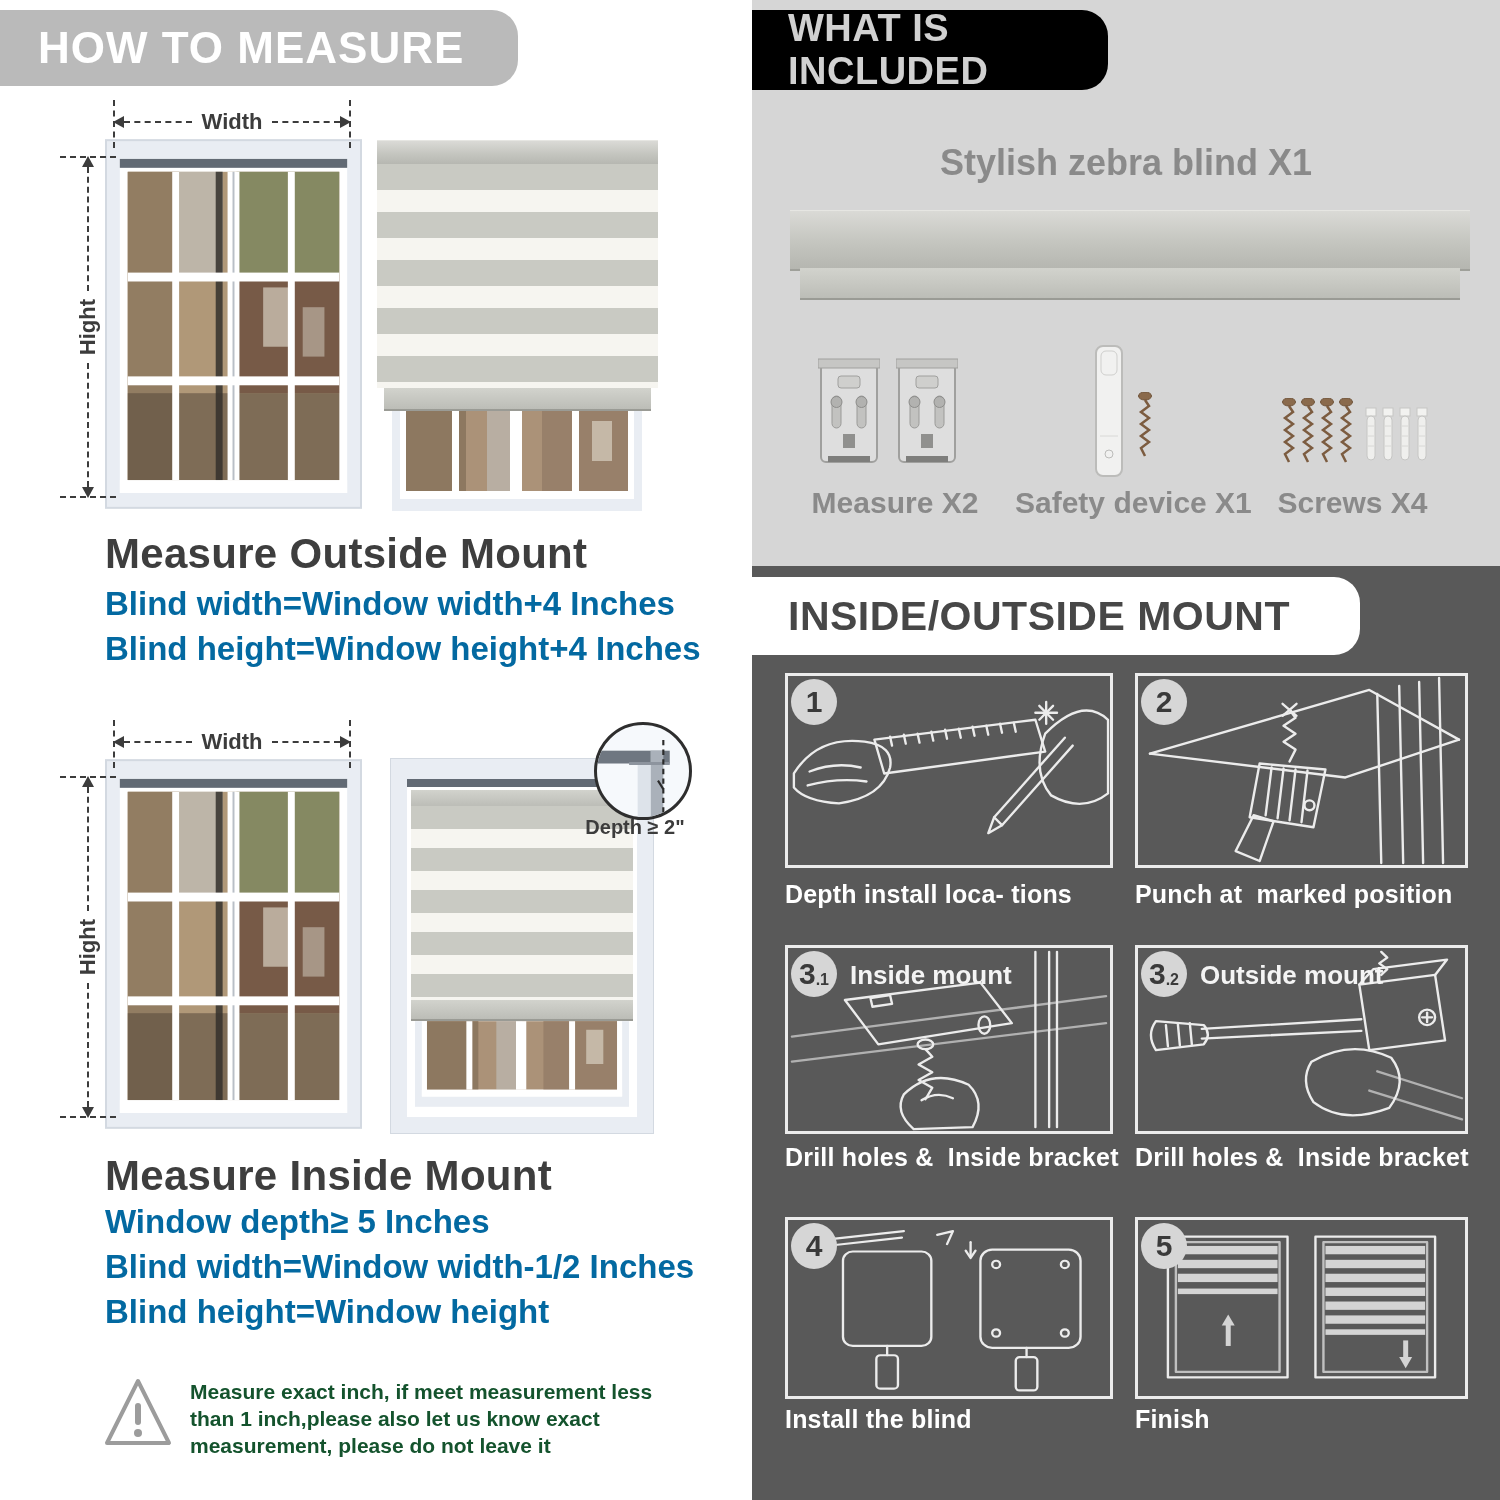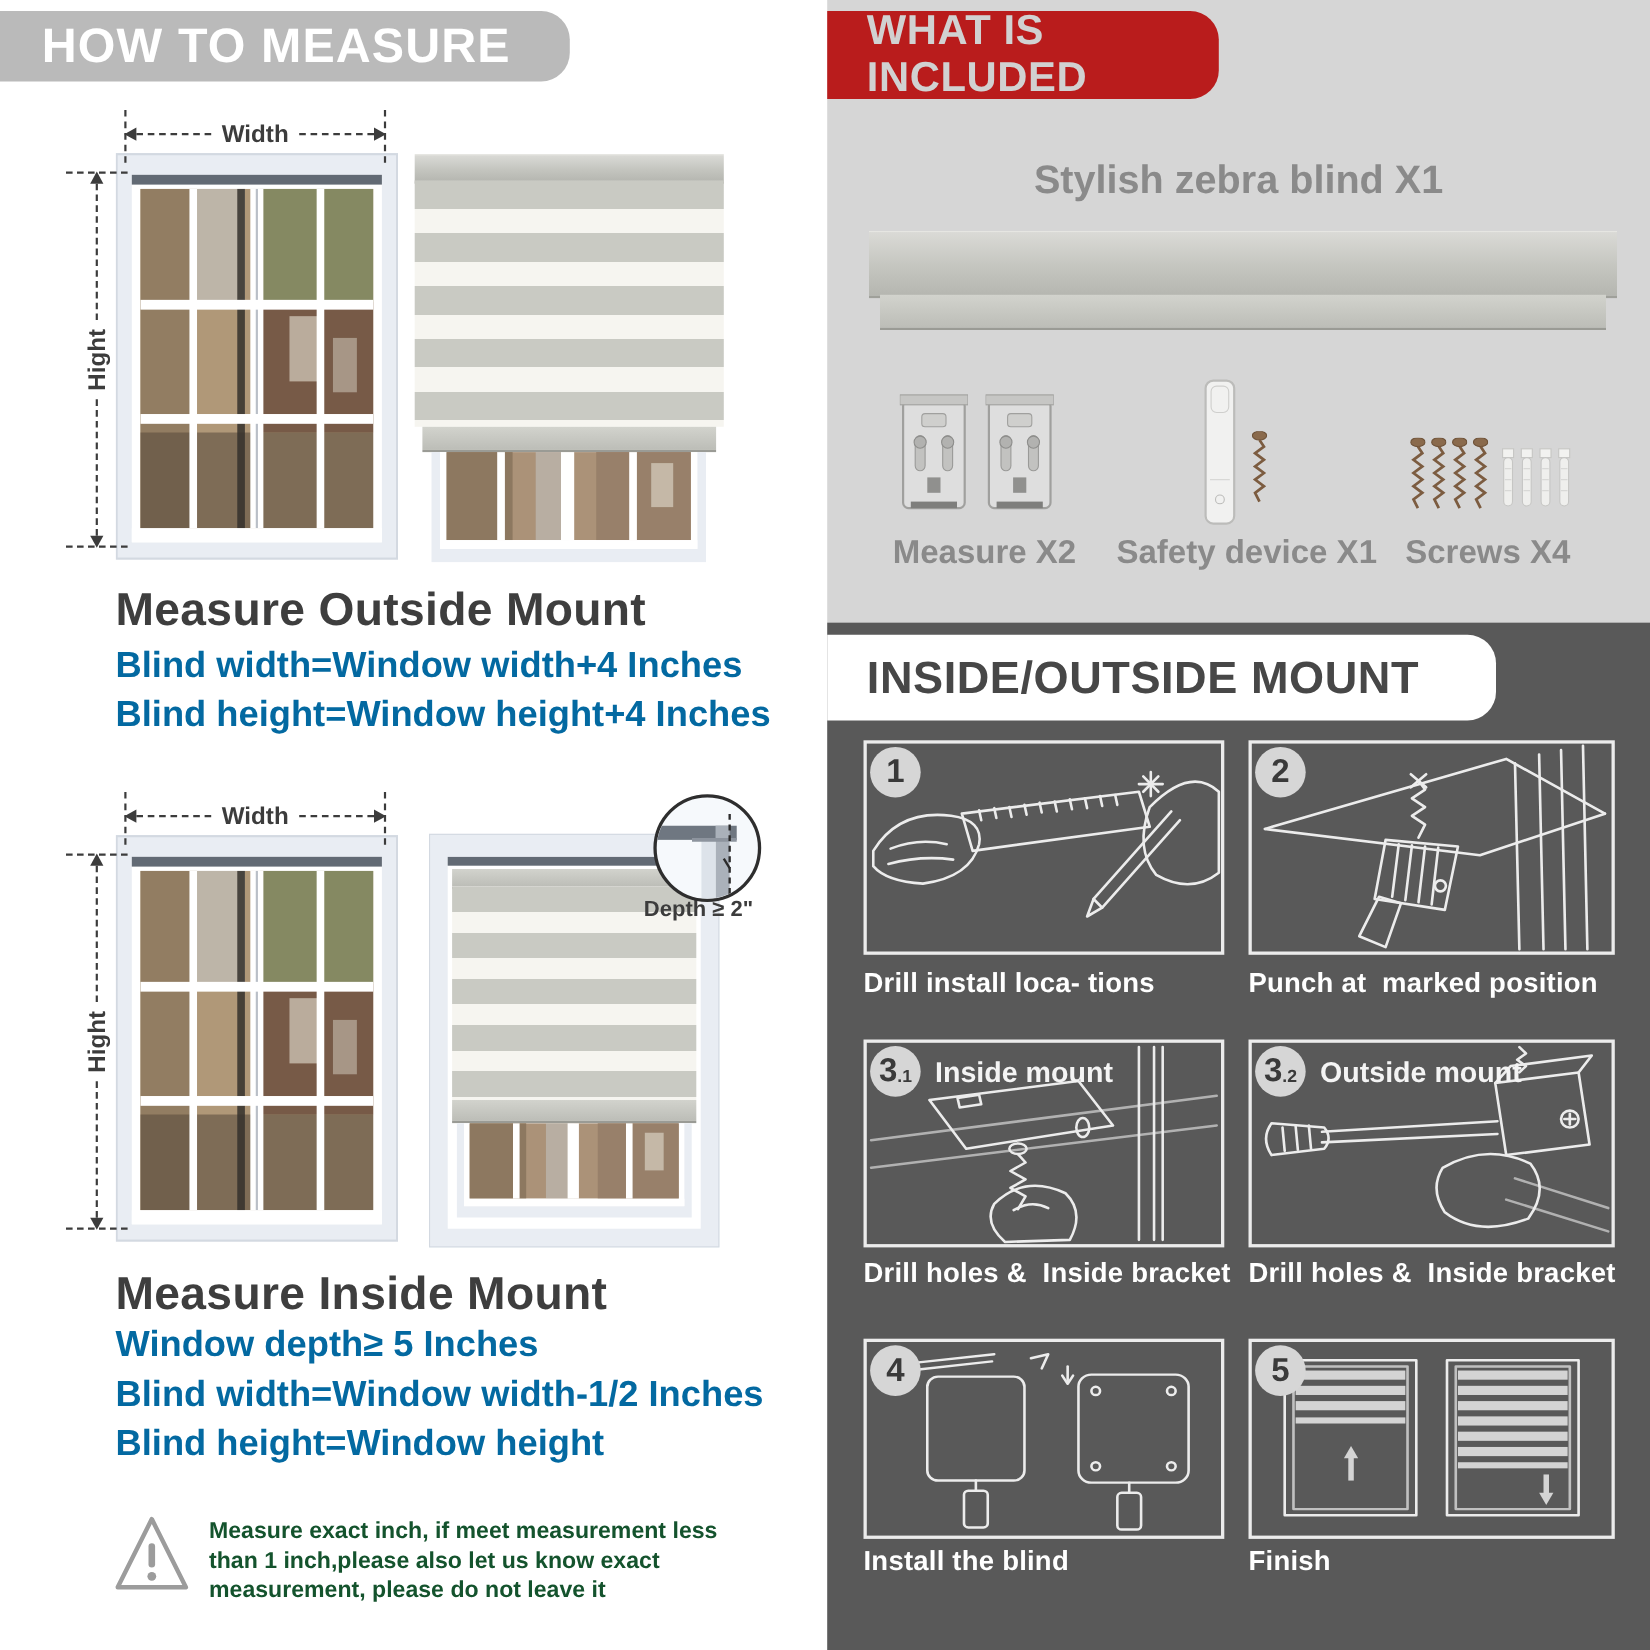--- a/index.html
+++ b/index.html
@@ -1,24 +1,24 @@
 <!DOCTYPE html>
 <html><head>
 <meta charset="utf-8">
 <style>
   html,body{margin:0;padding:0;background:#fff;}
   #canvas{position:relative;width:1500px;height:1500px;background:#ffffff;overflow:hidden;
           font-family:"Liberation Sans", sans-serif;}
   .abs{position:absolute;}
 
   
-  .hdr-badge{position:absolute;left:0;top:10px;width:518px;height:64px;background:#bababa;
+  .hdr-badge{position:absolute;left:0;top:10px;width:518px;height:76px;background:#bababa;
              border-radius:0 26px 26px 0;display:flex;align-items:center;}
   .hdr-badge span{padding-left:38px;font-size:44px;font-weight:bold;color:#ffffff;letter-spacing:1px;}
-  .inc-badge{position:absolute;left:752px;top:10px;width:356px;height:80px;background:#b91c1c;
+  .inc-badge{position:absolute;left:752px;top:10px;width:356px;height:80px;background:#000000;
              border-radius:0 26px 26px 0;display:flex;align-items:center;}
   .inc-badge span{padding-left:36px;font-size:38px;font-weight:bold;color:#d1d1d1;letter-spacing:0.5px;}
   .mnt-badge{position:absolute;left:752px;top:577px;width:608px;height:78px;background:#ffffff;
              border-radius:0 26px 26px 0;display:flex;align-items:center;}
   .mnt-badge span{padding-left:36px;font-size:41px;font-weight:bold;color:#474747;letter-spacing:0.5px;}
 
   
   .panel-light{position:absolute;left:752px;top:0;width:748px;height:566px;background:#d6d6d6;}
   .panel-dark{position:absolute;left:752px;top:566px;width:748px;height:934px;background:#595959;}
 
@@ -329,21 +329,21 @@
           <line x1="290" y1="70" x2="218" y2="150"></line>
         <path d="M210,142 L204,158 L218,150 Z"></path>
       </g>
     </svg>
     <div class="snum">
       <span class="n">1</span>
         <span class="ns"></span>
     </div>
     <div class="stitle"></div>
   </div>
-  <div class="cap" style="left:785px;top:880px">Drill install loca- tions</div>
+  <div class="cap" style="left:785px;top:880px">Depth install loca- tions</div>
 
   <div class="stepbox" style="left:1135px;top:673px;width:327px;height:189px">
     <svg class="art" viewBox="0 0 328 190" preserveAspectRatio="none">
       <g stroke="#ececec" stroke-width="2.4" fill="none" stroke-linecap="round" stroke-linejoin="round">
         <polyline points="12,78 232,14 322,64"></polyline>
           <polyline points="12,78 208,102 322,64"></polyline>
         <line x1="240" y1="18" x2="244" y2="188"></line>
           <line x1="262" y1="10" x2="266" y2="188"></line>
         <line x1="282" y1="6" x2="286" y2="188"></line>
           <line x1="302" y1="2" x2="306" y2="188"></line>

